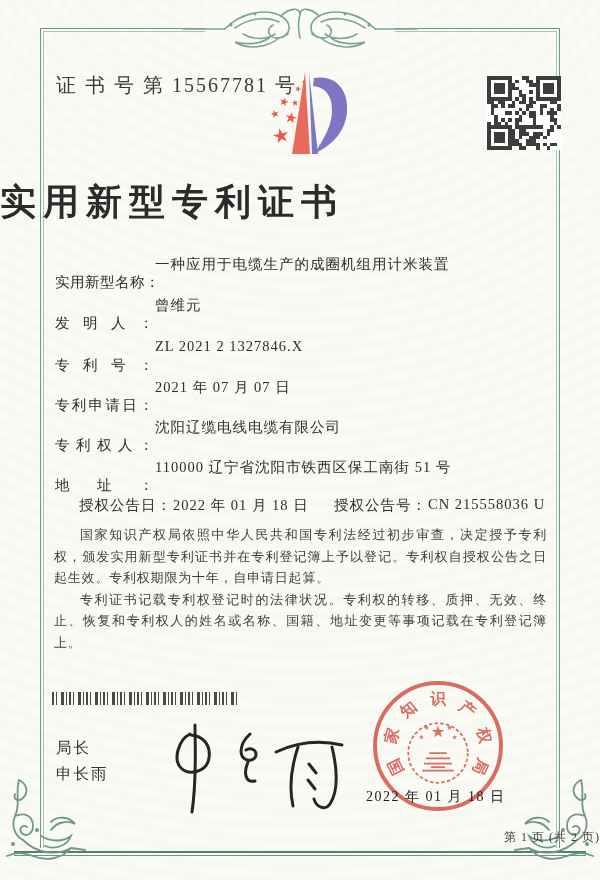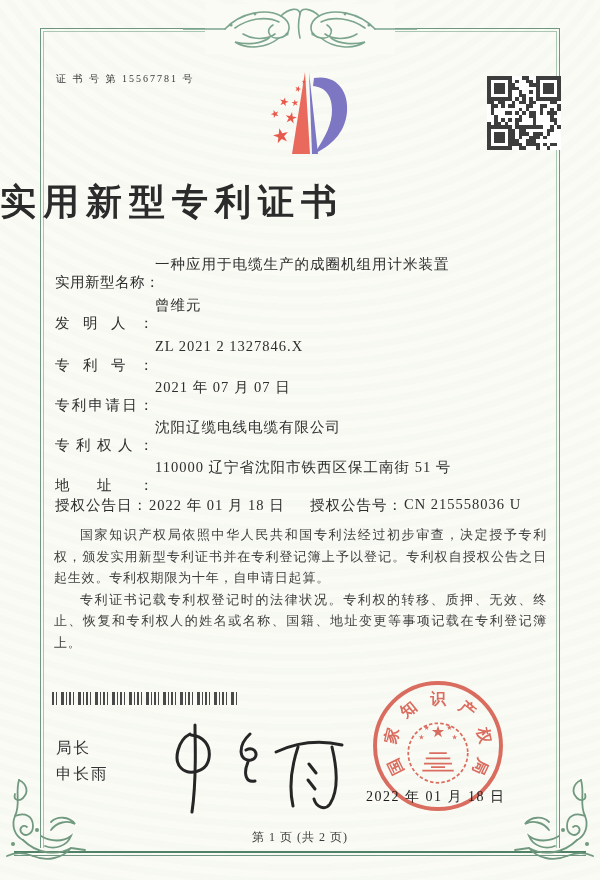--- a/index.html
+++ b/index.html
@@ -29,21 +29,21 @@
     border-top:2.5px solid #4f8266; border-bottom:1.5px solid #6f9681;
   }
   svg { display:block; }
   .orn-top { position:absolute; left:183px; top:4px; }
   .orn-corner { position:absolute; top:778px; }
   .orn-bl { left:5px; }
   .orn-br { left:513px; transform:scaleX(-1); }
 
   .cert-no {
     position:absolute; left:56px; top:72px;
-    font-size:10px; letter-spacing:2px; color:#3a3a3a;
+    font-size:20px; letter-spacing:2px; color:#3a3a3a;
   }
   .logo { position:absolute; left:251px; top:64px; }
   .qr {
     position:absolute; left:487px; top:76px; width:74px; height:74px;
     display:grid; grid-template-columns:repeat(21,1fr); grid-template-rows:repeat(21,1fr);
     background:#fff;
   }
   .qr div { background:transparent; }
   .qr div.on { background:#3d3d3d; }
 
@@ -54,21 +54,21 @@
 
   .frow { position:absolute; left:55px; font-size:14.5px; color:#2e2e2e; display:flex; white-space:nowrap; }
   .flabel {
     display:inline-block; width:99px; text-align:justify; text-align-last:justify;
     letter-spacing:0.5px;
     margin-top:18px;
   }
   .fvalue { margin-left:1px; letter-spacing:1px; }
   .pairL { width:255px; display:flex; }
   .pairR { display:flex; }
-  .glabel { letter-spacing:1px; }
+  .glabel { letter-spacing:1px;margin-left:24px; }
 
   .body-paras {
     position:absolute; left:54px; top:524px; width:493px;
     font-size:13px; line-height:21.5px; color:#3f3f3f;
     text-align:justify; letter-spacing:0.8px;
   }
   .body-paras p { text-indent:2em; }
 
   .barcode {
     position:absolute; left:52px; top:692px; width:186px; height:13px;
@@ -83,21 +83,21 @@
   .signer-title { top:738px; }
   .signer-name  { top:764px;text-align:center; }
   .signature { position:absolute; left:158px; top:720px; }
 
   .seal { position:absolute; left:368px; top:676px; opacity:0.88; mix-blend-mode:multiply; }
   .seal-date {
     position:absolute; left:366px; top:788px; z-index:3;
     font-size:14px; color:#1e1e1e; letter-spacing:1.5px; white-space:nowrap;
   }
   .footer-page {
-    position:absolute; left:0; right:0; top:829px; text-align:center;
+    position:absolute; left:0; right:0; top:829px; text-align:right;
     font-size:12px; color:#3c3c3c; letter-spacing:1px;
   }
 </style>
 </head>
 <body>
 
 <div class="paper">
 
   <div class="frame">
       <div class="inner"></div>

